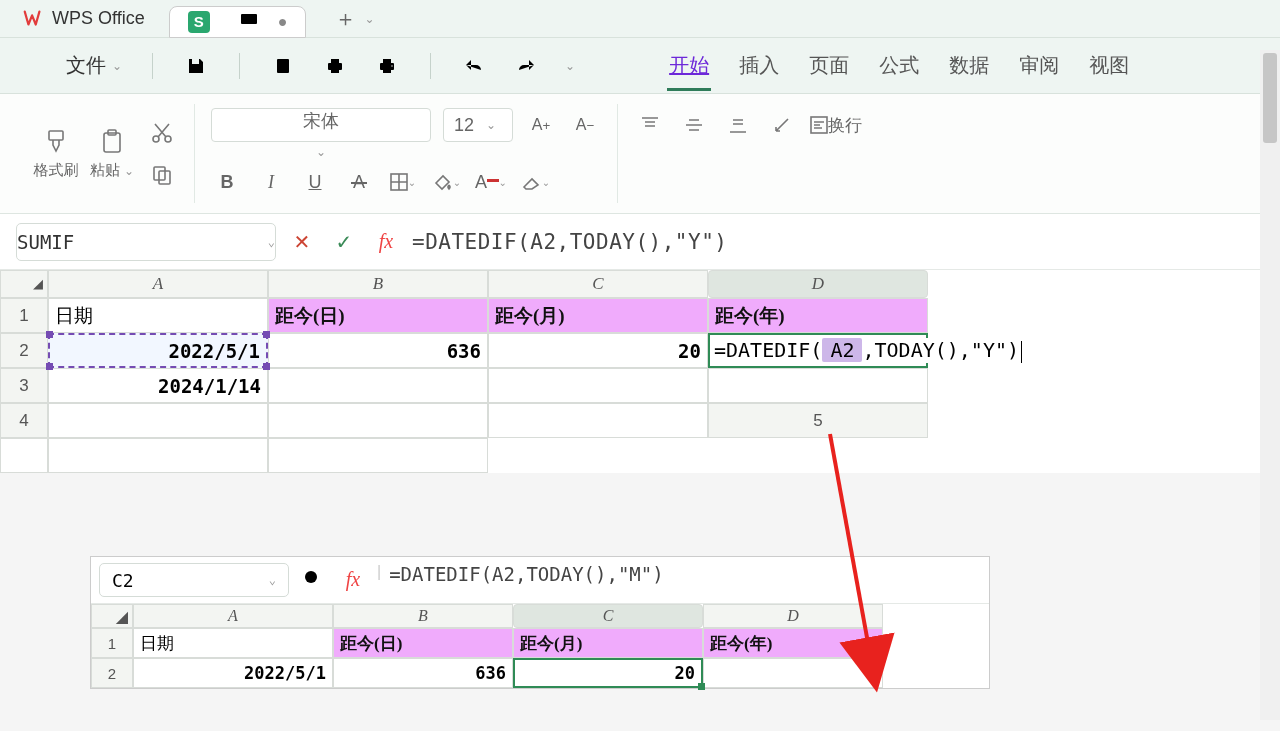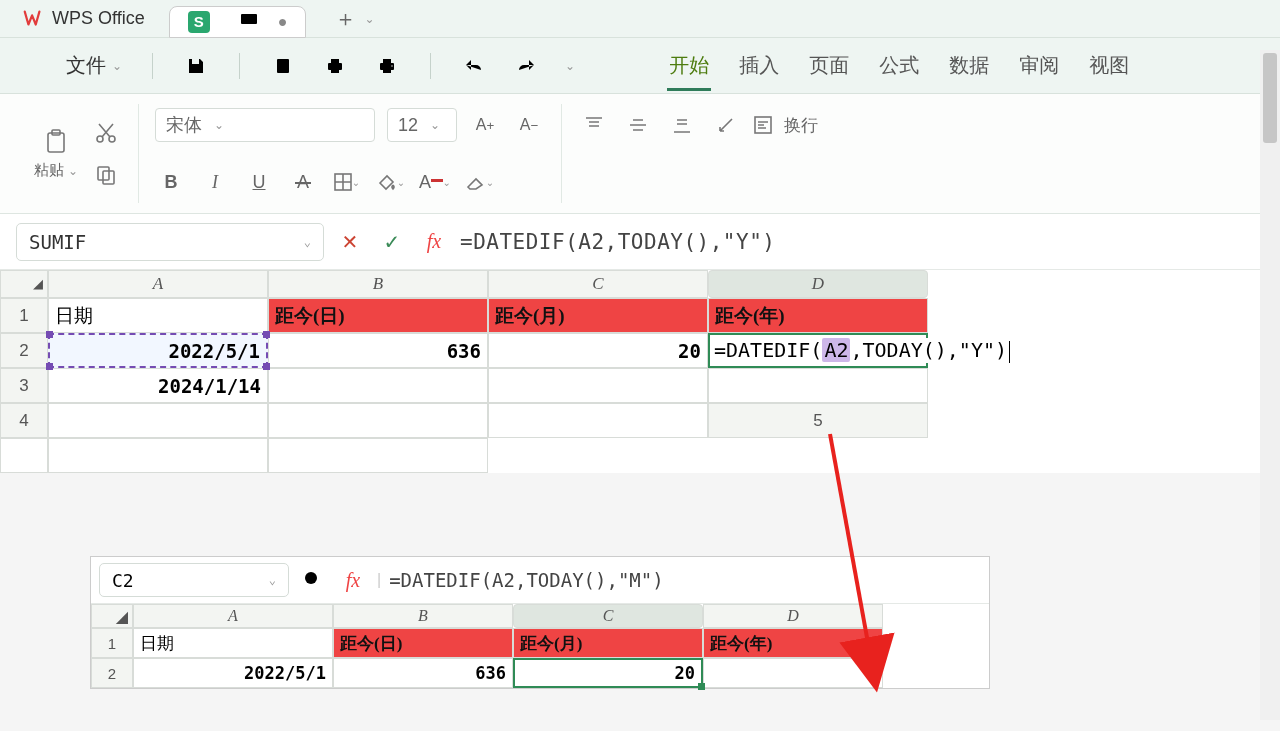--- a/index.html
+++ b/index.html
@@ -11,66 +11,66 @@
 .wps-logo { width:22px; height:22px; display:flex; align-items:center; justify-content:center; color:#e23c3c; }
 .doc-tab { display:flex; align-items:center; gap:10px; padding:4px 18px; background:#fff; border:1px solid #ccc; border-radius:8px 8px 0 0; margin-left:10px; height:32px; margin-top:6px; }
 .doc-tab .s-icon { width:22px; height:22px; background:#2aa76f; border-radius:4px; color:#fff; font-weight:bold; display:flex; align-items:center; justify-content:center; font-size:15px; }
 .doc-tab span.name { font-size:18px; color:#333; }
 .winctl { display:flex; gap:20px; margin-left:20px; color:#888; }
 .new-tab { margin-left:28px; color:#666; display:flex; align-items:center; gap:8px; font-size:22px; }
 
 
 .menubar { height:56px; background:#eef5f2; display:flex; align-items:center; gap:26px; padding:0 14px; border-bottom:1px solid #d8e2dc; font-size:20px; color:#555; }
 .menubar .m-item { position:relative; padding:4px 2px; cursor:pointer; }
-.menubar .m-item.active { color:#4d7c0f; font-weight:500; }
+.menubar .m-item.active { color:#6d28d9; font-weight:500;text-decoration:underline; }
 .menubar .m-item.active::after { content:""; position:absolute; left:0; right:0; bottom:-8px; height:3px; background:#2f7c5a; }
 .menubar .ico { width:26px; height:26px; display:flex; align-items:center; justify-content:center; color:#666; }
 .menubar .ico.sep { width:1px; height:26px; background:#c5d2cb; margin:0 4px; }
 .file-btn { display:flex; align-items:center; gap:6px; font-size:20px; color:#333; }
 
 
 .ribbon { height:120px; background:#fcfdfc; border-bottom:1px solid #dee6e1; padding:10px 14px; display:flex; align-items:stretch; gap:0; overflow:hidden; }
 .ribbon .group { display:flex; flex-direction:column; justify-content:space-between; padding:0 16px; border-right:1px solid #e1e9e4; position:relative; }
 .ribbon .group:last-child{border-right:none;}
 .row { display:flex; align-items:center; gap:12px; height:42px; }
 .big-btn { display:flex; flex-direction:column; align-items:center; justify-content:center; gap:4px; width:52px; height:100%; font-size:15px; color:#666;}
 .big-btn .ic { width:30px; height:30px; display:flex; align-items:center; justify-content:center; color:#666; font-size:22px;}
 .sel { border:1px solid #d5dcd7; border-radius:4px; background:#fff; height:34px; display:flex; align-items:center; padding:0 10px; font-size:18px; color:#666; gap:12px; }
 .chev { font-size:12px; color:#999; }
 .btn-ic { width:32px; height:32px; display:flex; align-items:center; justify-content:center; color:#666; font-size:18px; border-radius:3px;}
 .wrap-label { font-size:17px; color:#666;}
 .ribbon svg { stroke:#777; fill:none; stroke-width:1.6; }
 
 
 .namebox-row { display:flex; align-items:center; padding:12px 16px; background:#fff; gap:10px; border-bottom:1px solid #e5e9e6; height:56px;}
-.namebox { width:308px; height:38px; border:1px solid #d5dcd7; border-radius:5px; display:flex; align-items:center; justify-content:space-between; padding:0 12px; font-size:19px; color:#333; font-family:"SimSun",monospace;}
+.namebox { width:260px; height:38px; border:1px solid #d5dcd7; border-radius:5px; display:flex; align-items:center; justify-content:space-between; padding:0 0; font-size:19px; color:#333; font-family:"SimSun",monospace;}
 .fb-btn { width:32px; height:32px; display:flex; align-items:center; justify-content:center; font-size:20px; color:#ef4444;}
 .fb-btn.cancel{color:#cc4433;} .fb-btn.ok{color:#3a8a57;}
 .formula-text { font-size:21px; font-family:"SimSun",Consolas,monospace; color:#444; letter-spacing:0.5px;}
 
 
 .grid-wrap { position:relative; background:#fff; }
 .grid { display:grid; grid-template-columns:48px 220px 220px 220px 220px; }
 .hcell, .rcell, .cell { border:1px solid #d8dcd8; display:flex; align-items:center; font-size:19px; height:35px; padding:0 6px; }
 .hcell { background:#f3f5f2; color:#555; justify-content:center; font-style:normal; height:28px; font-size:17px; font-family:"Times New Roman",serif; font-style:italic;}
 .hcell.corner { font-style:normal; font-size:13px; justify-content:flex-end; padding-right:4px;}
 .hcell.sel { background:#dfe6e0;}
 .rcell { background:#f3f5f2; color:#555; justify-content:center; font-size:17px;}
-.cell.header-y { background:#ef4444; color:#111; font-weight:600; font-family:"SimSun"; }
+.cell.header-y { background:#f0abfc; color:#111; font-weight:600; font-family:"SimSun"; }
 .cell.right { justify-content:flex-end; font-family:"SimSun",monospace;font-weight:bold;}
 .cell.formula-edit { justify-content:flex-start; border:2px solid #2f8b56; font-family:"SimSun",Consolas,monospace; font-size:20px; font-weight:500; white-space:nowrap; overflow:visible; position:relative;}
 .cell.formula-edit .ov { position:absolute; left:4px; white-space:nowrap; background:#fff;}
-.token-a2 { background:#cdb7e9; border-radius:2px; padding:0 2px;}
+.token-a2 { background:#cdb7e9; border-radius:2px; padding:0 8px;}
 .caret { display:inline-block; width:1px; height:22px; background:#000; vertical-align:middle; margin-left:2px;}
 .cell.a2-sel { border:2px dashed #754cb3; justify-content:flex-end; background:#f2f7ff;}
 .sq { width:7px; height:7px; background:#754cb3; position:absolute;}
 
 
 .panel2 { position:absolute; left:90px; top:556px; width:900px; background:#fff; border:1px solid #ccc; }
-.panel2 .namebox-row2 { display:flex; align-items:center; padding:6px 8px; gap:8px; border-bottom:1px solid #e5e9e6;}
+.panel2 .namebox-row2 { display:flex; align-items:flex-start; padding:6px 8px; gap:8px; border-bottom:1px solid #e5e9e6;}
 .namebox2 { width:190px; height:34px; border:1px solid #d5dcd7; border-radius:5px; display:flex; align-items:center; justify-content:space-between; padding:0 12px; font-size:18px; font-family:"SimSun",monospace;}
 .formula-text2{font-size:19px; font-family:"SimSun",Consolas,monospace; color:#444;}
 .grid2 { display:grid; grid-template-columns:42px 200px 180px 190px 180px; }
 .panel2 .hcell{height:24px; font-size:16px;}
 .panel2 .rcell{height:30px; font-size:15px;}
 .panel2 .cell{height:30px; font-size:17px;}
 .cell.c2-sel{border:2px solid #2f8b56; justify-content:flex-end; font-family:"SimSun",monospace; position:relative;}
 .cell.c2-sel::after{content:""; position:absolute; right:-4px; bottom:-4px; width:7px; height:7px; background:#2f8b56;}
 
 
@@ -167,20 +167,29 @@
   <span class="m-item">数据</span>
   <span class="m-item">审阅</span>
   <span class="m-item">视图</span>
 </div>
 
 <div class="ribbon">
   <div class="group" style="flex-direction:row; align-items:flex-end; gap:4px;">
     <div class="big-btn">
       <span class="ic">
           <svg width="26" height="26" viewBox="0 0 26 26">
+            <rect x="6" y="2" width="14" height="9" rx="1"></rect>
+            <path d="M10 11v5l3 6 3-6v-5"></path>
+          </svg>
+        </span>
+      <span>格式刷</span>
+    </div>
+    <div class="big-btn">
+      <span class="ic">
+          <svg width="26" height="26" viewBox="0 0 26 26">
             <rect x="5" y="4" width="16" height="19" rx="2"></rect>
             <rect x="9" y="1" width="8" height="5" rx="1"></rect>
           </svg>
         </span>
       <span><span>粘贴</span> <span class="chev">⌄</span></span>
     </div>
     <div style="display:flex; flex-direction:column; gap:10px; justify-content:center; height:100%; margin-left:4px;">
       <span class="btn-ic">
           <svg width="22" height="22" viewBox="0 0 22 22">
             <circle cx="5" cy="17" r="3"></circle>
@@ -192,21 +201,21 @@
           <svg width="22" height="22" viewBox="0 0 22 22">
             <rect x="3" y="3" width="11" height="13" rx="1"></rect>
             <rect x="8" y="7" width="11" height="13" rx="1"></rect>
           </svg>
         </span>
     </div>
   </div>
 
   <div class="group">
     <div class="row">
-      <div class="sel" style="width:220px;">
+      <div class="sel" style="width:220px;flex-direction:column;">
           <span>宋体</span>
           <span class="chev">⌄</span>
         </div>
       <div class="sel" style="width:70px;">
           <span>12</span>
           <span class="chev">⌄</span>
         </div>
       <span class="btn-ic" style="font-size:16px;">A<sup>+</sup></span>
       <span class="btn-ic" style="font-size:16px;">A<sup>−</sup></span>
     </div>
@@ -259,21 +268,21 @@
       <span class="btn-ic">
           <svg width="18" height="18" viewBox="0 0 18 18">
             <path d="M4 4h10 M4 8h10 M1 16h16"></path>
           </svg>
         </span>
       <span class="btn-ic">
           <svg width="18" height="18" viewBox="0 0 18 18">
             <path d="M3 15 L15 3 M3 15h4 M3 15v-4"></path>
           </svg>
         </span>
-      <span class="btn-ic" style="width:auto;gap:12px;">
+      <span class="btn-ic" style="width:auto;gap:0;">
           <svg width="18" height="18" viewBox="0 0 18 18">
             <rect x="1" y="1" width="16" height="16"></rect>
             <path d="M4 6h10 M4 9h6 M4 12h8"></path>
           </svg>
           <span class="wrap-label">换行</span>
         </span>
     </div>
   </div>
 </div>
 

